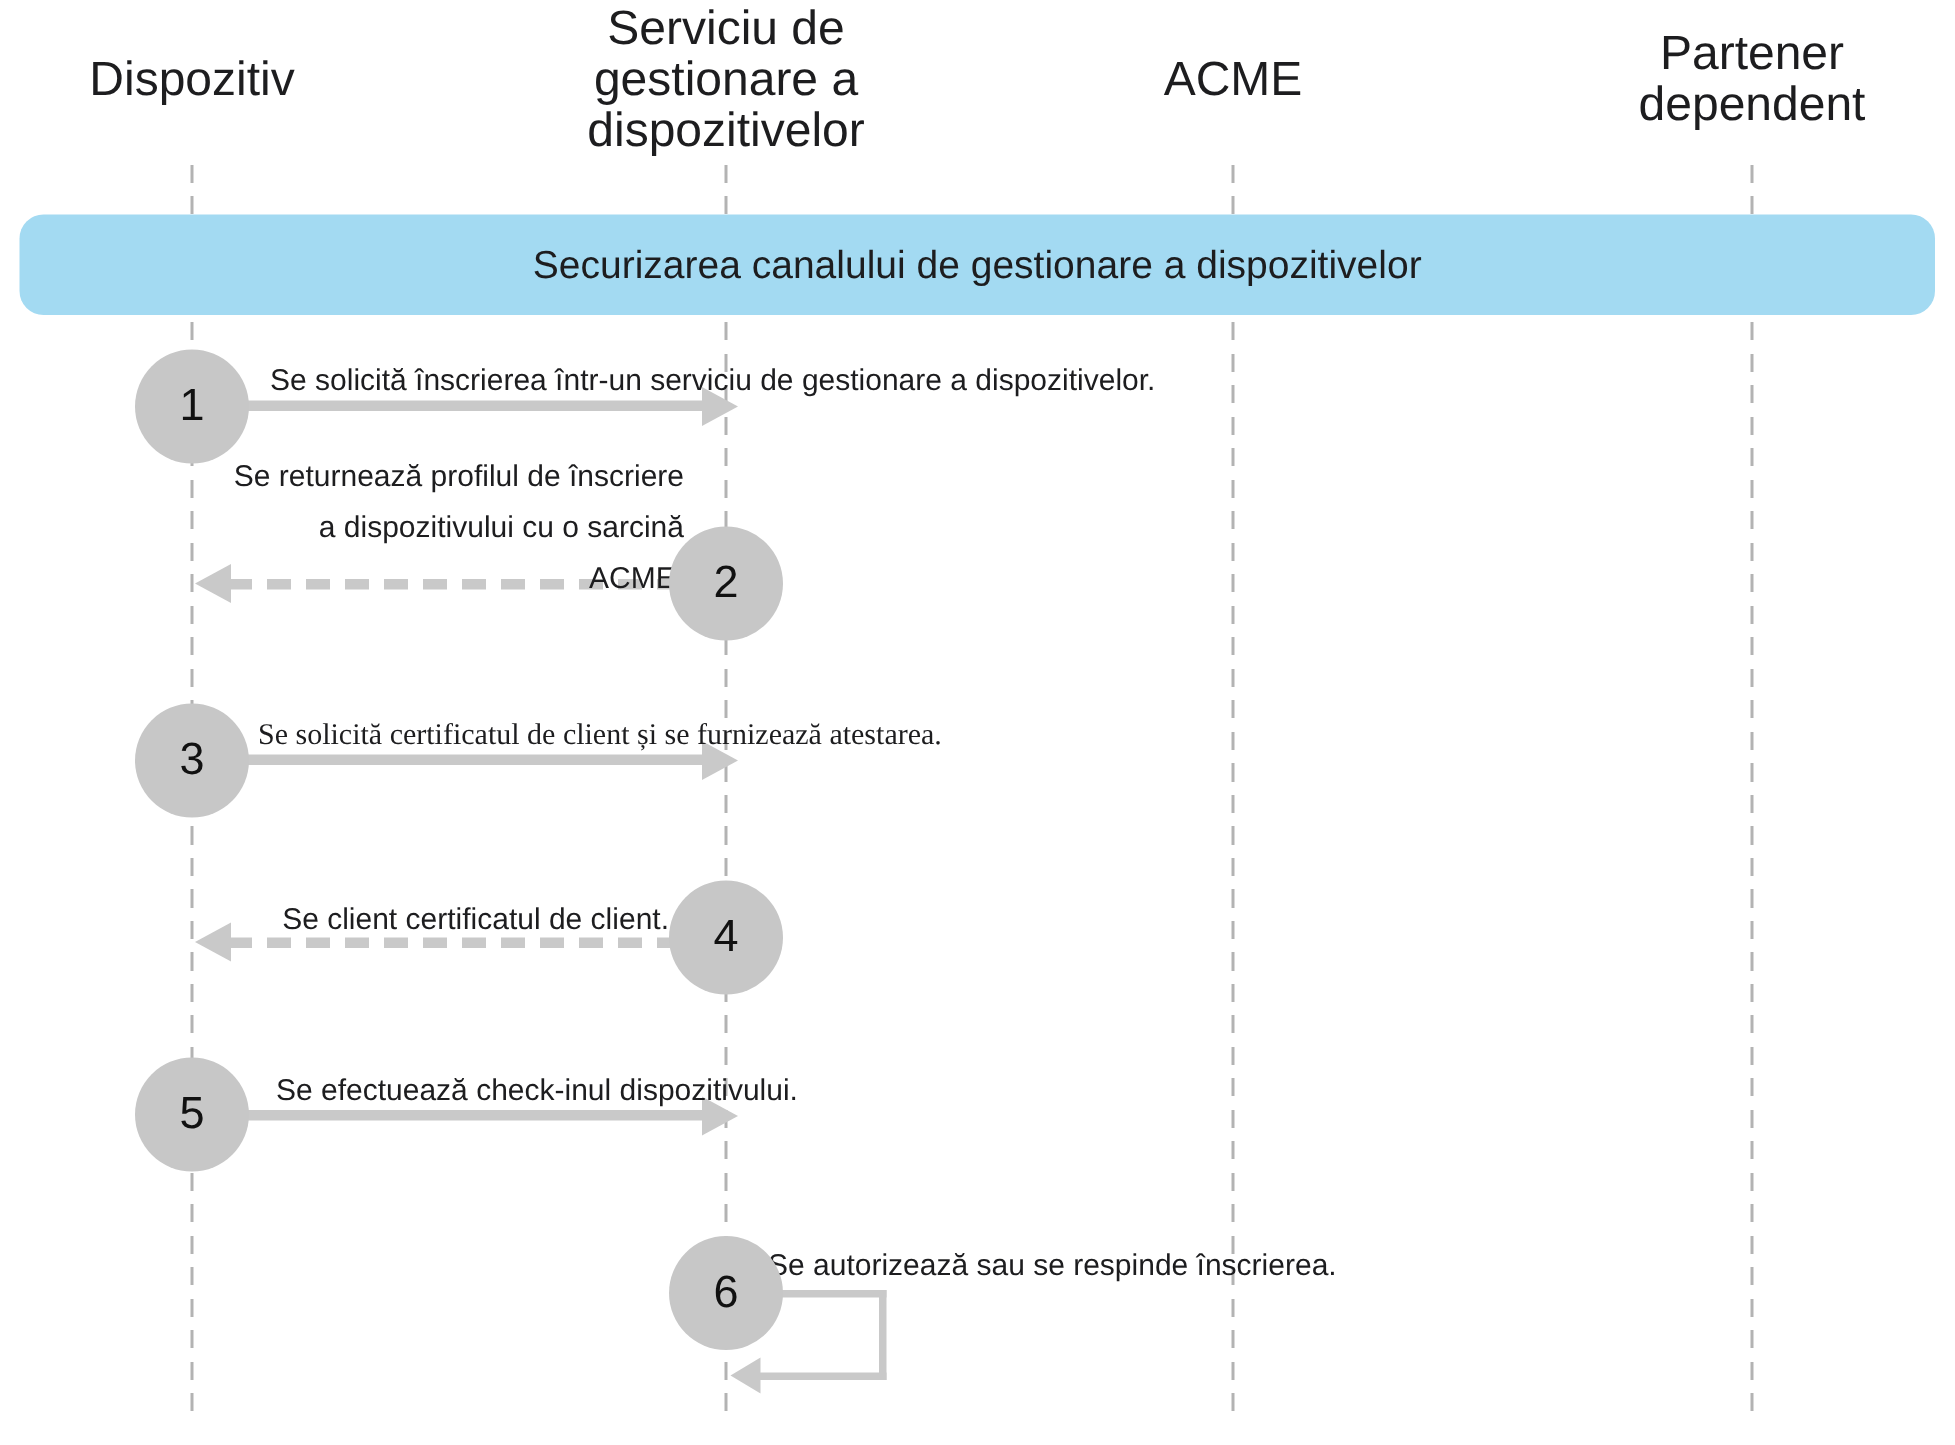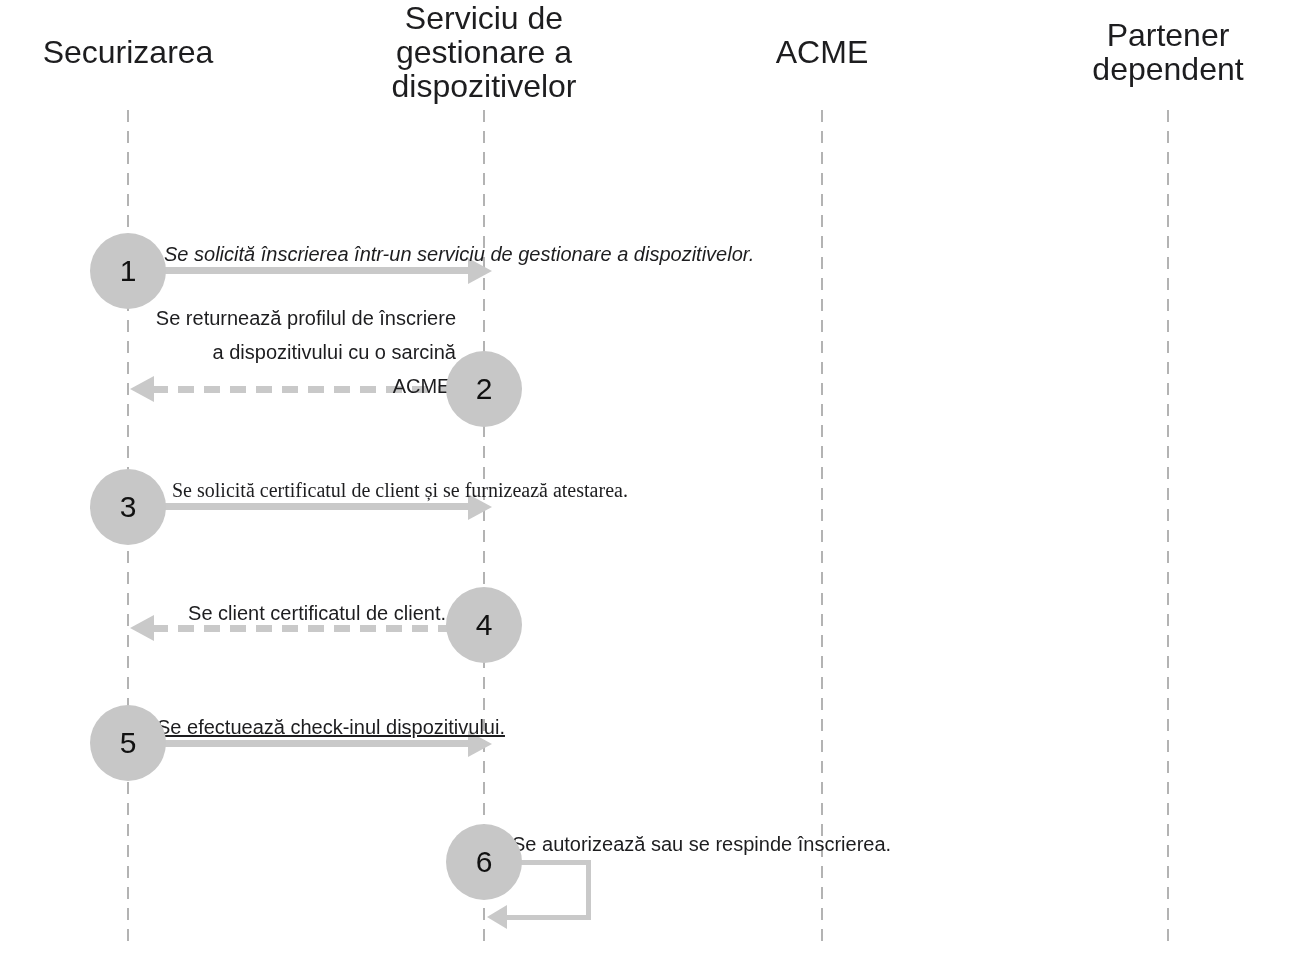--- a/index.html
+++ b/index.html
@@ -125,45 +125,48 @@
 </head>
 <body>
 
 <div class="canvas">
 
   <div class="lifeline l1"></div>
   <div class="lifeline l2"></div>
   <div class="lifeline l3"></div>
   <div class="lifeline l4"></div>
 
-  <div class="lane-label l1">Securizarea</div>
+  <div class="lane-label l1">Dispozitiv</div>
   <div class="lane-label l2">Serviciu de gestionare a dispozitivelor</div>
   <div class="lane-label l3">ACME</div>
   <div class="lane-label l4">Partener dependent</div>
 
+  <div class="band">
+    <span>Securizarea canalului de gestionare a dispozitivelor</span>
+  </div>
 
   <div class="shaft" style="left:140px; top:267px; width:328px;"></div>
   <div class="head-right" style="left:468px; top:258px;"></div>
-  <div class="msg" style="left:164px; top:242px;font-style:italic;">Se solicită înscrierea într-un serviciu de gestionare a dispozitivelor.</div>
+  <div class="msg" style="left:180px; top:242px;">Se solicită înscrierea într-un serviciu de gestionare a dispozitivelor.</div>
 
   <div class="dash-shaft" style="left:152px; top:386px; width:318px;"></div>
   <div class="head-left" style="left:130px; top:376px;"></div>
   <div class="msg block" style="left:155px; top:301px; width:301px;">Se returnează profilul de înscriere a dispozitivului cu o sarcină ACME.</div>
 
   <div class="shaft" style="left:140px; top:503px; width:328px;"></div>
   <div class="head-right" style="left:468px; top:494px;"></div>
   <div class="msg" style="left:172px; top:478px;font-family:Liberation Serif, serif;">Se solicită certificatul de client și se furnizează atestarea.</div>
 
   <div class="dash-shaft" style="left:152px; top:625px; width:318px;"></div>
   <div class="head-left" style="left:130px; top:615px;"></div>
   <div class="msg block" style="left:145px; top:596px; width:301px;">Se client certificatul de client.</div>
 
   <div class="shaft" style="left:140px; top:740px; width:328px;"></div>
   <div class="head-right" style="left:468px; top:731px;"></div>
-  <div class="msg" style="left:157px; top:715px;text-decoration:underline;">Se efectuează check-inul dispozitivului.</div>
+  <div class="msg" style="left:184px; top:715px;">Se efectuează check-inul dispozitivului.</div>
 
   <div class="loop-seg" style="left:484px; top:860px; width:107px; height:5px;"></div>
   <div class="loop-seg" style="left:586px; top:860px; width:5px; height:60px;"></div>
   <div class="loop-seg" style="left:505px; top:915px; width:86px; height:5px;"></div>
   <div class="loop-head" style="left:487px; top:905px;"></div>
   <div class="msg" style="left:512px; top:832px;">Se autorizează sau se respinde înscrierea.</div>
 
   <div class="circle" style="left:90px;  top:233px;">
     <span>1</span>
   </div>

